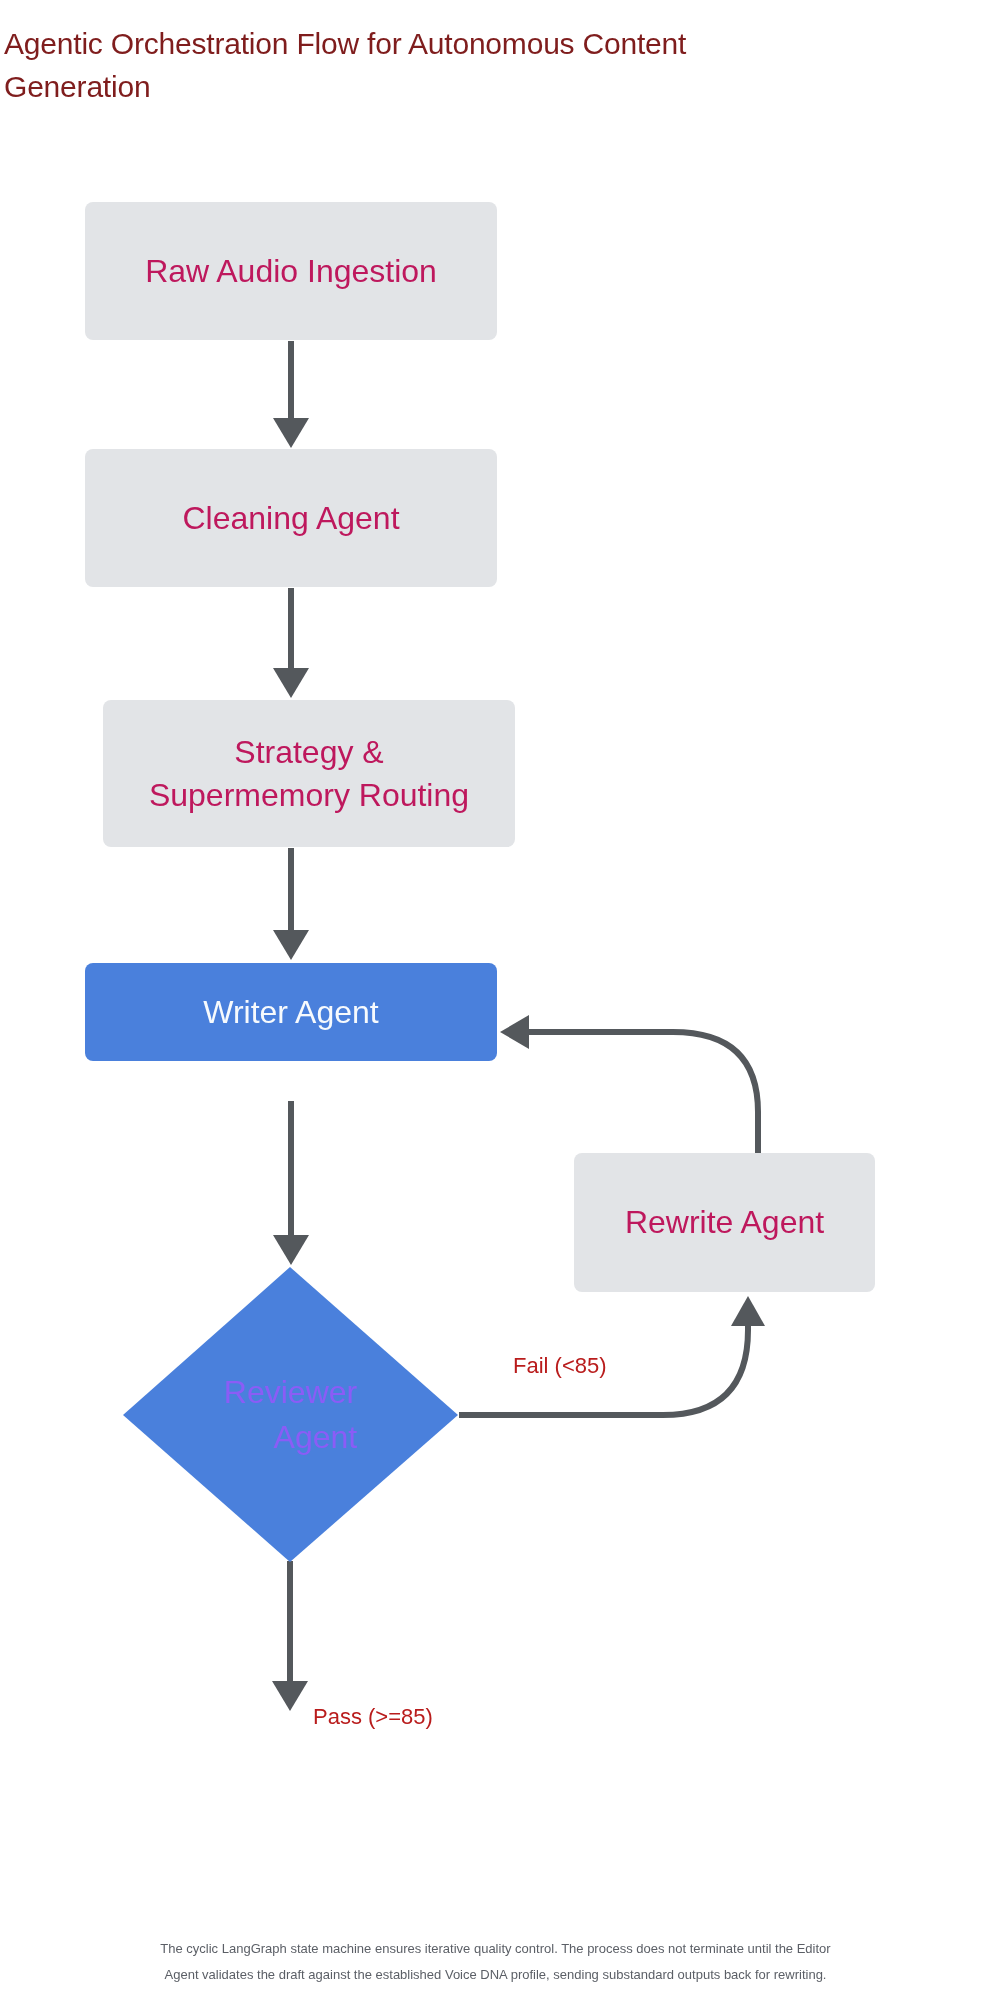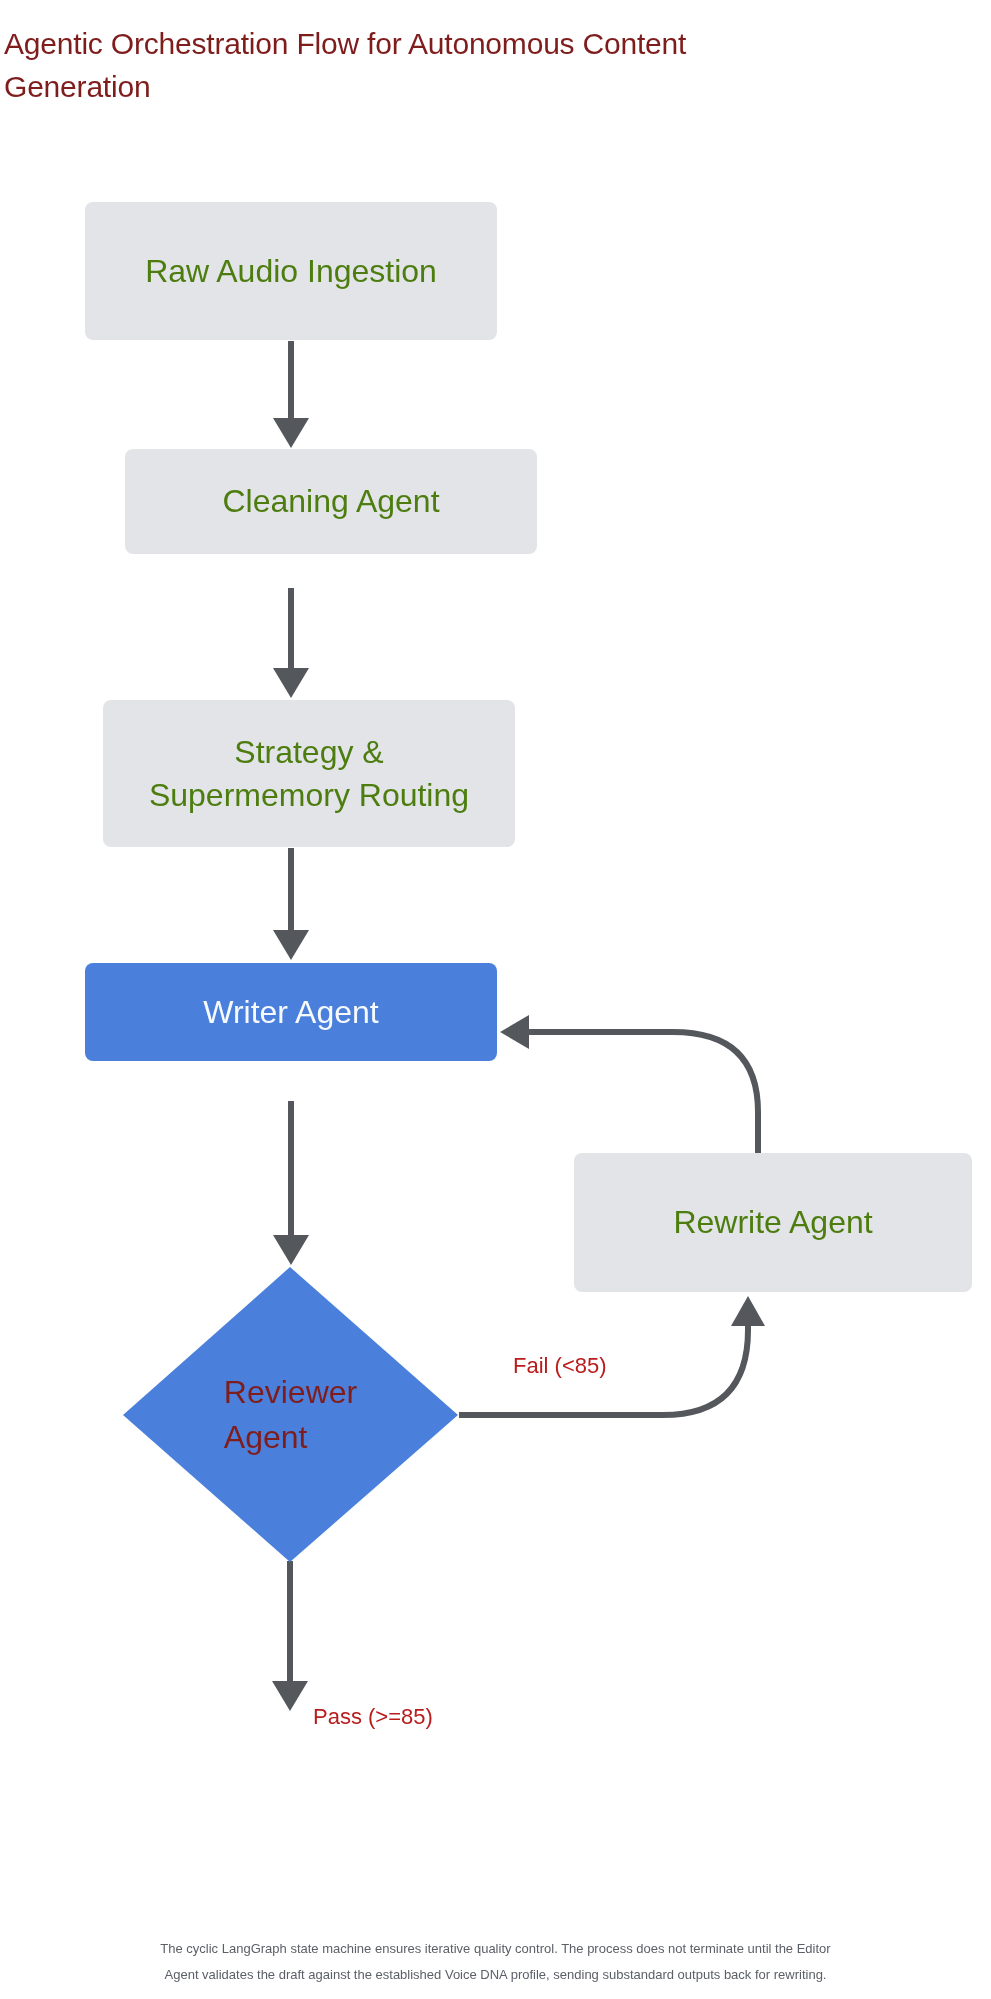--- a/index.html
+++ b/index.html
@@ -40,33 +40,33 @@
     align-items: center;
     justify-content: center;
     text-align: center;
     border-radius: 8px;
     font-size: 32px;
     line-height: 1.32;
     white-space: pre-line;
   }
   .node-gray {
     background: #e2e4e7;
-    color: #4d7c0f;
+    color: #be185d;
   }
   .node-blue {
     background: #4a80dc;
     color: #f7fafd;
   }
   .diamond-label {
     position: absolute;
     display: flex;
     align-items: center;
     justify-content: center;
-    text-align: left;
-    color: #7f1d1d;
+    text-align: right;
+    color: #8b5cf6;
     font-size: 32px;
     line-height: 1.38;
     white-space: pre-line;
     background: transparent;
   }
   .edge-label {
     position: absolute;
     font-size: 22px;
     color: #b91c1c;
     white-space: nowrap;
@@ -77,24 +77,24 @@
     right: 0;
     top: 1936px;
     text-align: center;
     font-size: 13px;
     line-height: 25.5px;
     color: #5b5f66;
     white-space: pre-line;
   }
   
   .n-raw      { left: 85px;  top: 202px;  width: 412px; height: 138px; }
-  .n-cleaning { left: 85px;  top: 449px;  width: 412px; height: 105px; margin-left: 40px; }
+  .n-cleaning { left: 85px;  top: 449px;  width: 412px; height: 138px; }
   .n-strategy { left: 103px;  top: 700px;  width: 412px; height: 147px; }
   .n-writer   { left: 85px;  top: 963px;  width: 412px; height: 98px; }
-  .n-rewrite  { left: 574px; top: 1153px; width: 398px; height: 139px; }
+  .n-rewrite  { left: 574px; top: 1153px; width: 301px; height: 139px; }
   .n-final    { left: 85px;  top: 1713px; width: 412px; height: 145px; }
   .n-reviewer-label { left: 123px; top: 1267px; width: 335px; height: 295px; }
   .l-fail { left: 513px; top: 1353px; }
   .l-pass { left: 313px; top: 1688px; margin-top: 16px; }
 </style>
 </head>
 <body>
 
 <div class="canvas">
 

